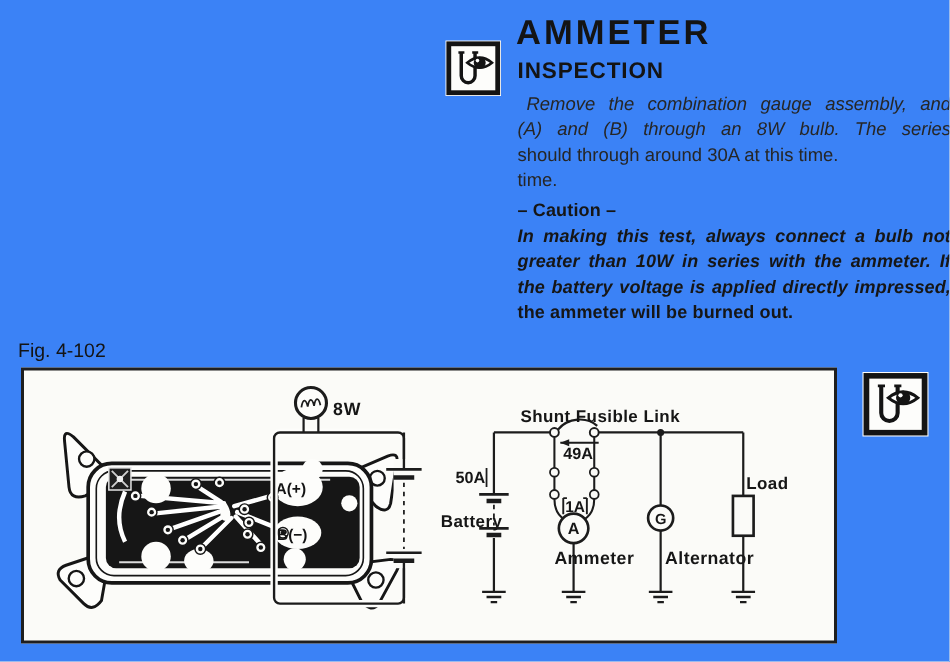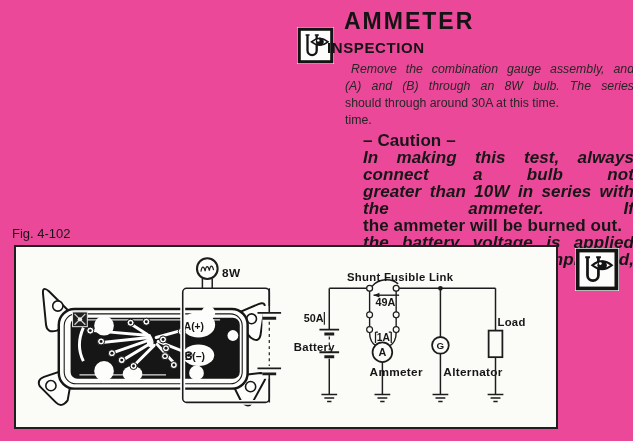--- a/index.html
+++ b/index.html
@@ -1,32 +1,32 @@
 <!DOCTYPE html>
 <html><head>
 <meta charset="utf-8">
 <style>
   html,body{margin:0;padding:0;background:#e8e8e6;}
   .page{
     position:relative;width:633px;height:441px;overflow:hidden;
-    background:#ec4899;color:#1c1c1c;
+    background:#3b82f6;color:#1c1c1c;
     font-family:"Liberation Sans", sans-serif;
   }
   .abs{position:absolute;}
   
   .icon-box{position:absolute;background:#fdfdfb;}
   .title{font-size:23px;font-weight:bold;letter-spacing:2px;color:#141414;}
   .section{font-size:15px;font-weight:bold;letter-spacing:.6px;color:#141414;}
   
   .textcol{position:absolute;left:345px;top:61px;width:289px;font-size:12.3px;
            line-height:17px;color:#262626;}
   .ln{white-space:nowrap;}
   .ln.just{white-space:normal;text-align:justify;text-align-last:justify;font-style:italic;}
   .ln.indent{padding-left:6px;}
-  .caution{margin-top:3px;font-weight:bold;color:#161616;font-size:17px;margin-left:18px;}
+  .caution{margin-top:3px;font-weight:bold;color:#161616;font-size:12px;}
   .caution .ln{letter-spacing:.1px;}
   
   .figlabel{font-size:13px;font-weight:normal;color:#141414;}
   .figure{position:absolute;left:14px;top:245px;width:540px;height:180px;
           border:2px solid #1f1f1f;background:#fbfbf8;}
   svg text{font-family:"Liberation Sans", sans-serif;}
 </style>
 </head>
 <body>
 
@@ -37,33 +37,33 @@
       <rect x="2.2" y="2.2" width="32.6" height="32.6" fill="#fdfdfb" stroke="#141414" stroke-width="3.2"></rect>
       <path d="M10.5 8 V 23.5 a4.6 4.6 0 0 0 9.2 0 V 8" fill="none" stroke="#141414" stroke-width="2.3"></path>
       <path d="M8.6 8 h4 M17.8 8 h4" stroke="#141414" stroke-width="1.6"></path>
       <path d="M14.5 14.8 Q22.8 8 31 14.8 Q22.8 21.6 14.5 14.8 Z" fill="#fff" stroke="#141414" stroke-width="1.7"></path>
       <circle cx="22.8" cy="14.8" r="4" fill="#141414"></circle>
       <circle cx="21.3" cy="13.4" r="1.2" fill="#fff"></circle>
     </svg>
   </div>
 
   <div class="abs title" style="left:344px;top:8px;">AMMETER</div>
-  <div class="abs section" style="left:327px;top:39px;text-align:right;">INSPECTION</div>
+  <div class="abs section" style="left:345px;top:39px;text-align:right;">INSPECTION</div>
 
   <div class="textcol">
     <div class="ln just indent">Remove the combination gauge assembly, and</div>
     <div class="ln just">(A) and (B) through an 8W bulb. The series</div>
     <div class="ln">should through around 30A at this time.</div>
     <div class="ln">time.</div>
     <div class="caution">
       <div class="ln">– Caution –</div>
       <div class="ln just">In making this test, always connect a bulb not</div>
       <div class="ln just">greater than 10W in series with the ammeter. If</div>
+      <div class="ln just">the battery voltage is applied directly impressed,</div>
       <div class="ln">the ammeter will be burned out.</div>
-      <div class="ln just">the battery voltage is applied directly impressed,</div>
     </div>
   </div>
 
   <div class="abs figlabel" style="left:12px;top:226px;">Fig. 4-102</div>
 
   <div class="figure">
     <svg width="540" height="180" viewBox="0 0 544 183">
 
       <g>
 

